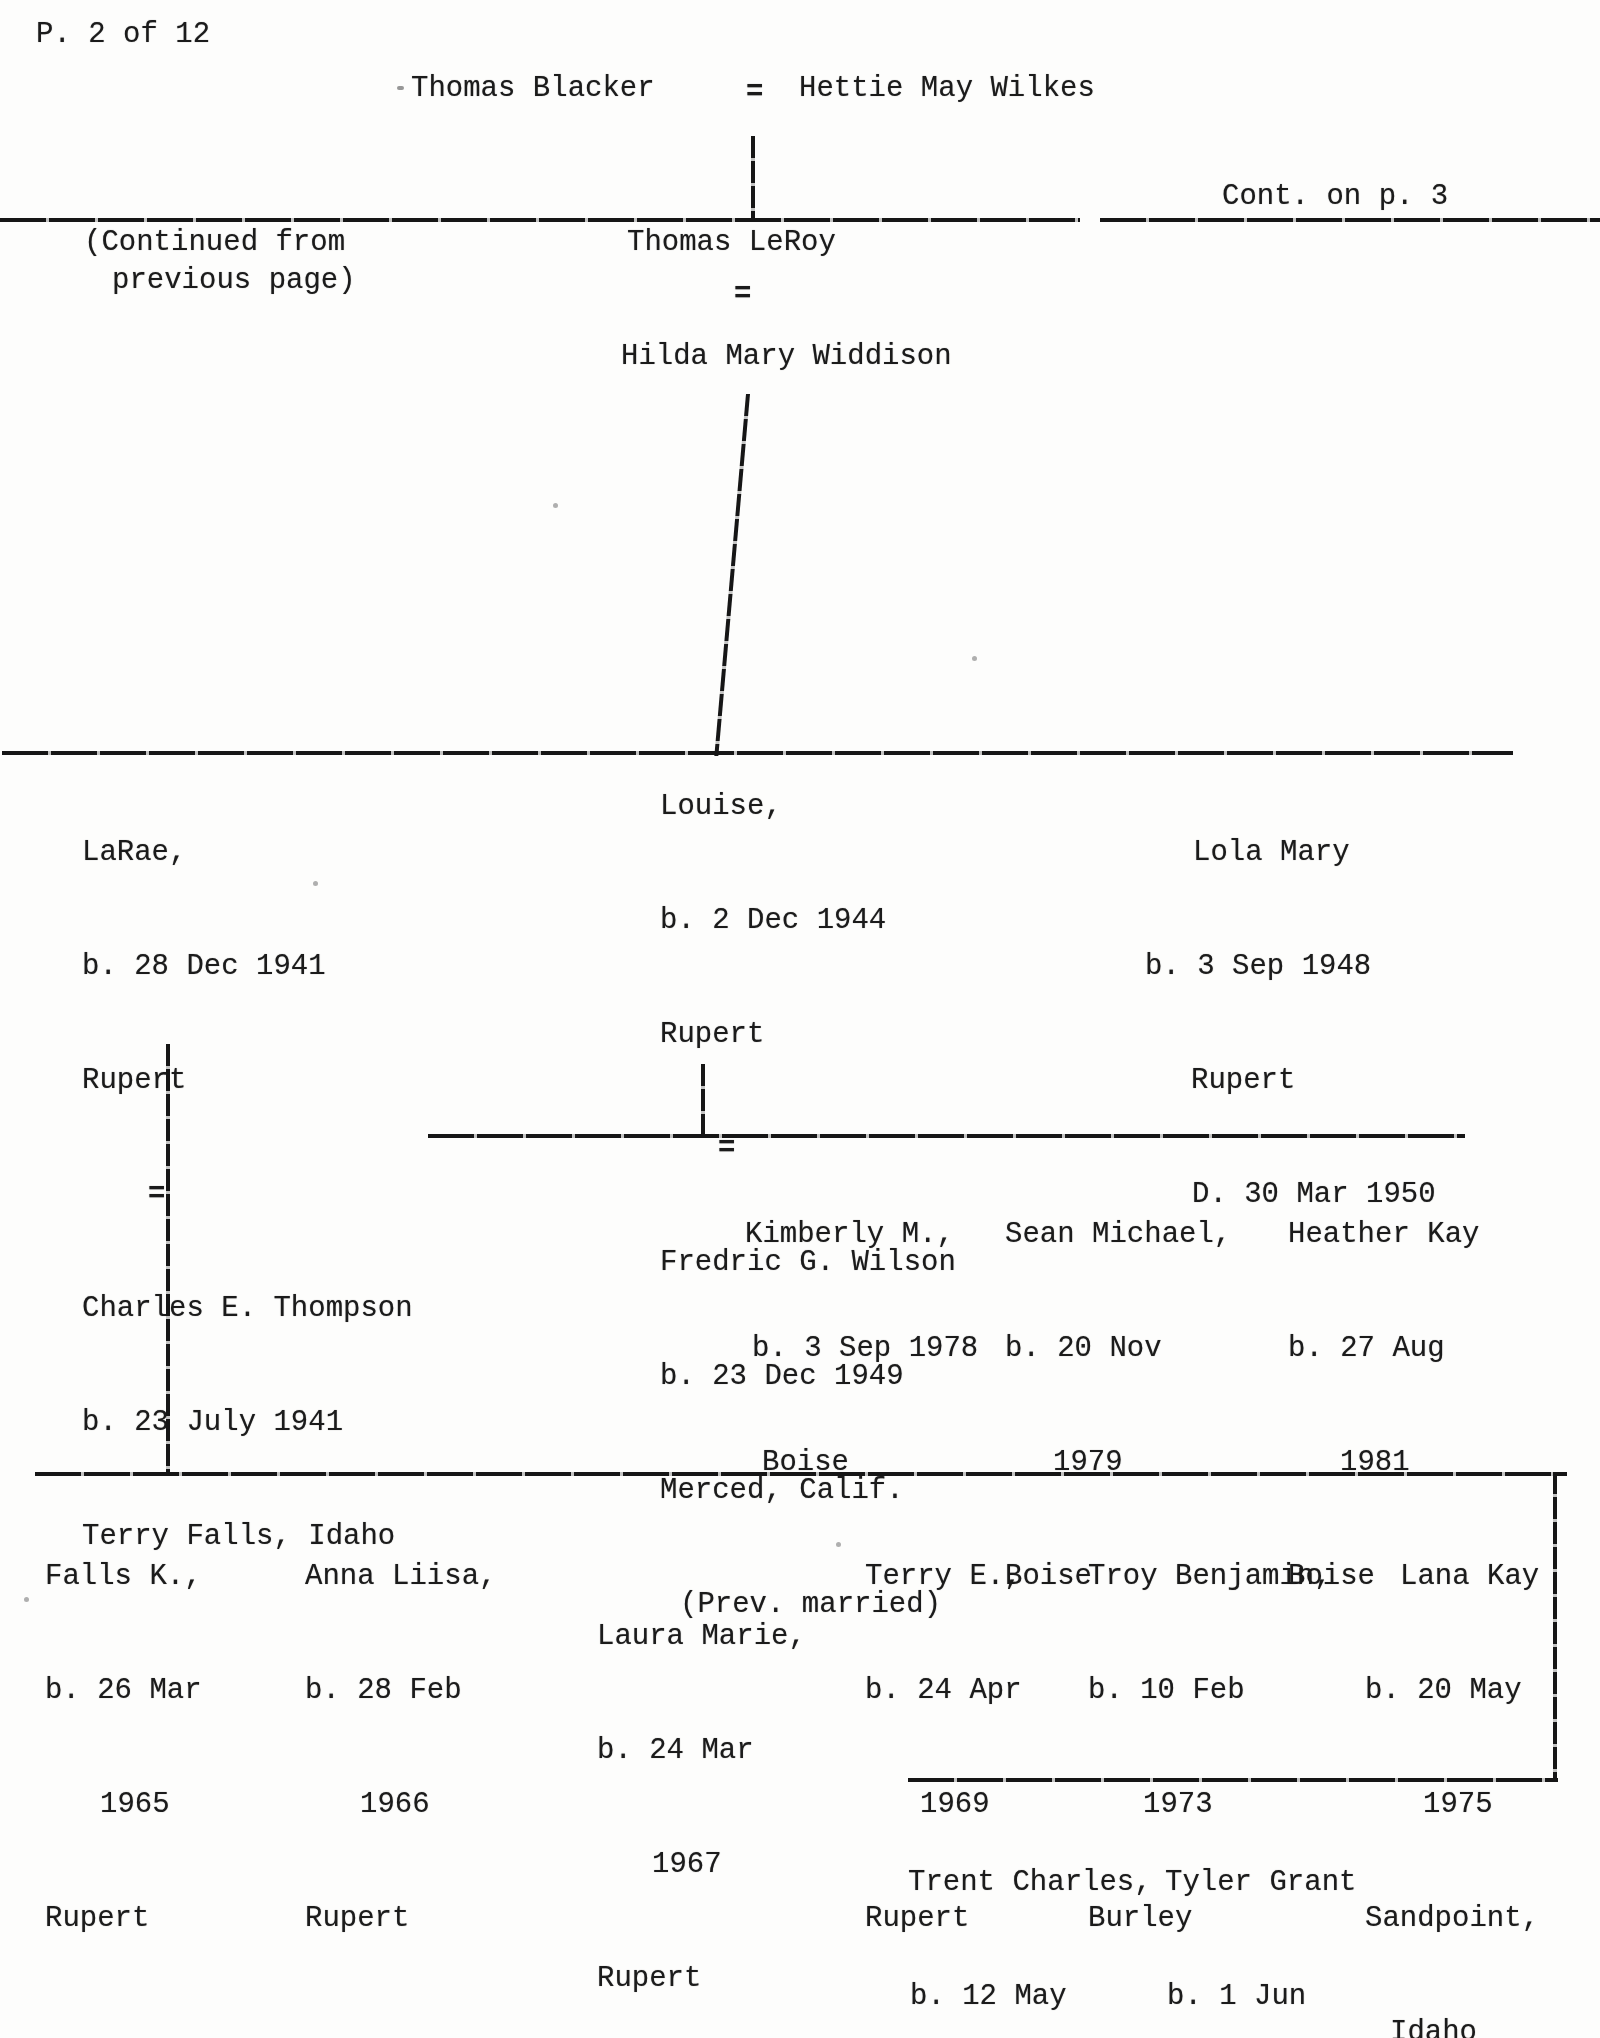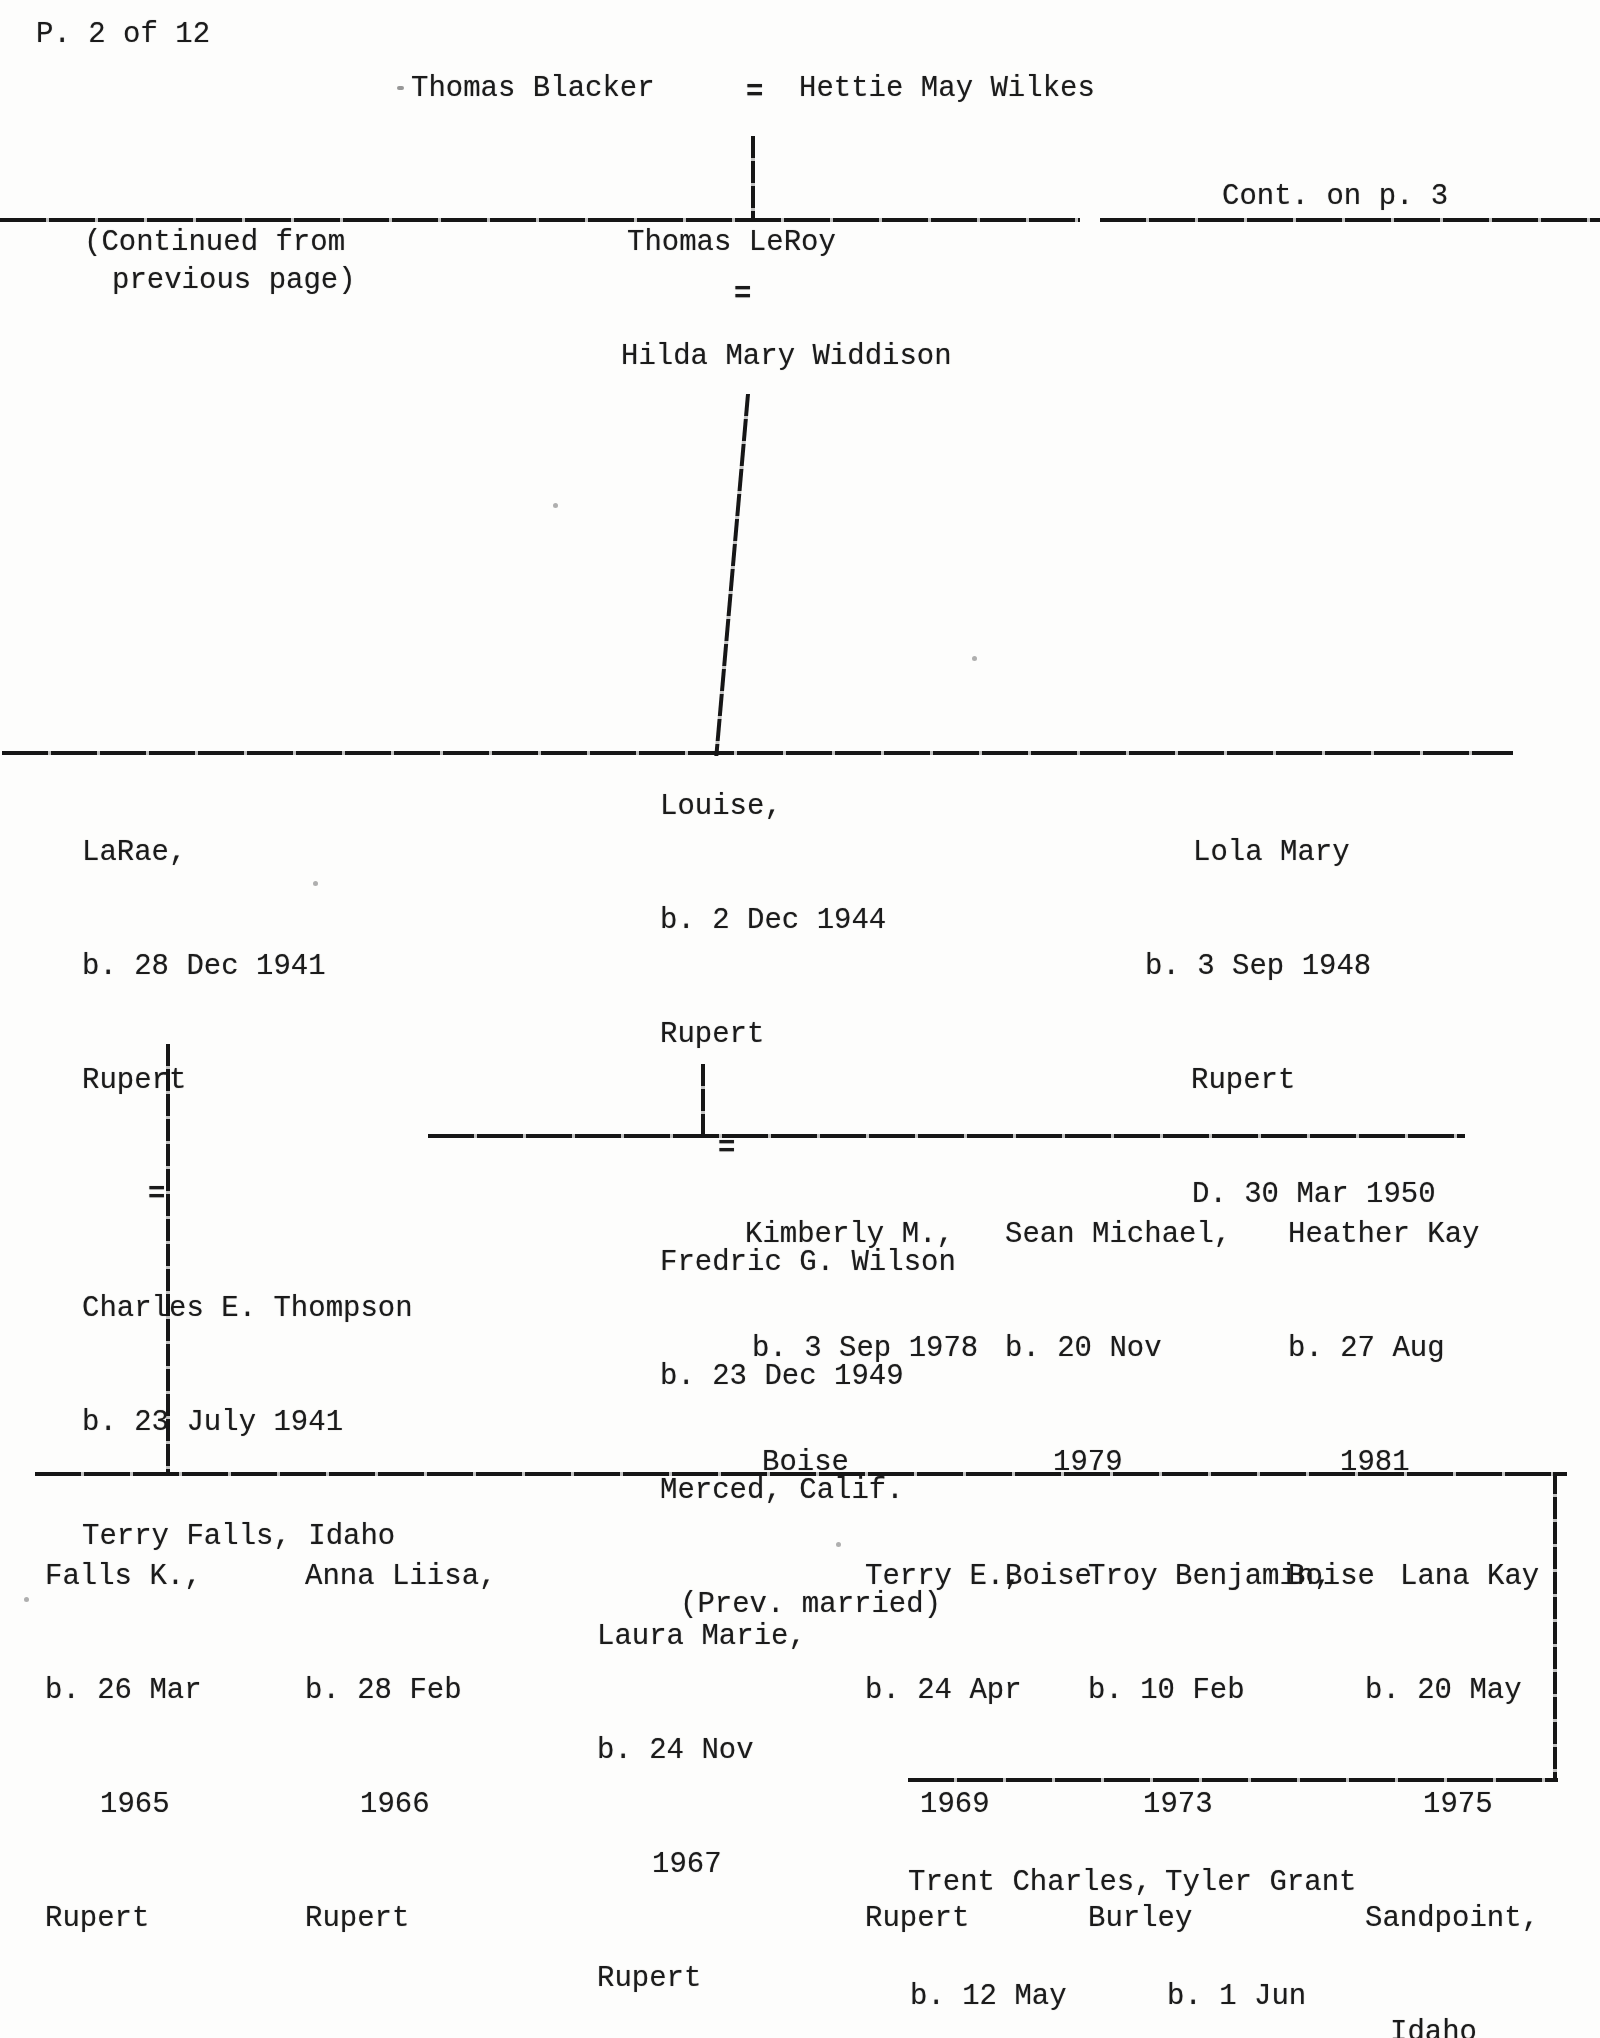--- a/index.html
+++ b/index.html
@@ -112,21 +112,21 @@
     <div>Rupert</div>
   </div>
   <div class="blk" style="left:305px;top:1482px">
     <div>Anna Liisa,</div>
     <div>b. 28 Feb</div>
     <div style="padding-left:55px">1966</div>
     <div>Rupert</div>
   </div>
   <div class="blk" style="left:597px;top:1542px">
     <div>Laura Marie,</div>
-    <div>b. 24 Nov</div>
+    <div>b. 24 Mar</div>
     <div style="padding-left:55px">1967</div>
     <div>Rupert</div>
   </div>
   <div class="blk" style="left:865px;top:1482px">
     <div>Terry E.,</div>
     <div>b. 24 Apr</div>
     <div style="padding-left:55px">1969</div>
     <div>Rupert</div>
   </div>
   <div class="blk" style="left:1088px;top:1482px">

